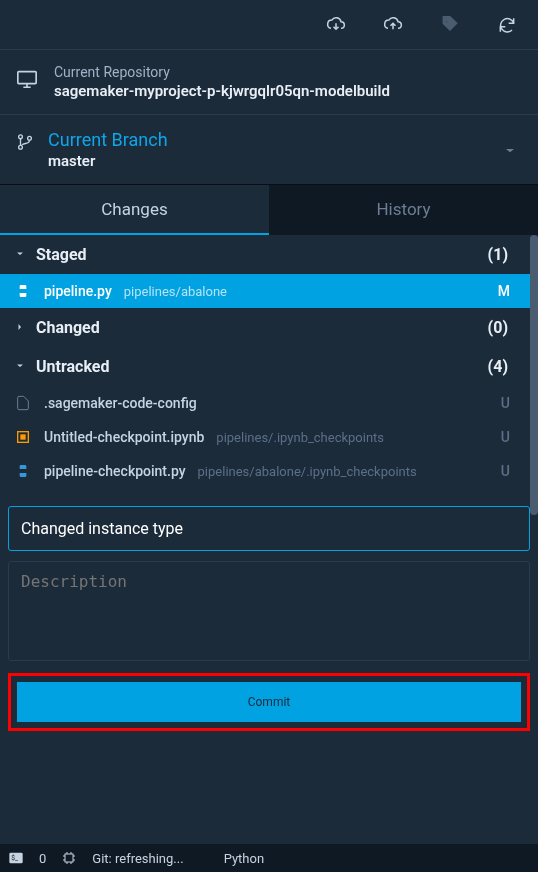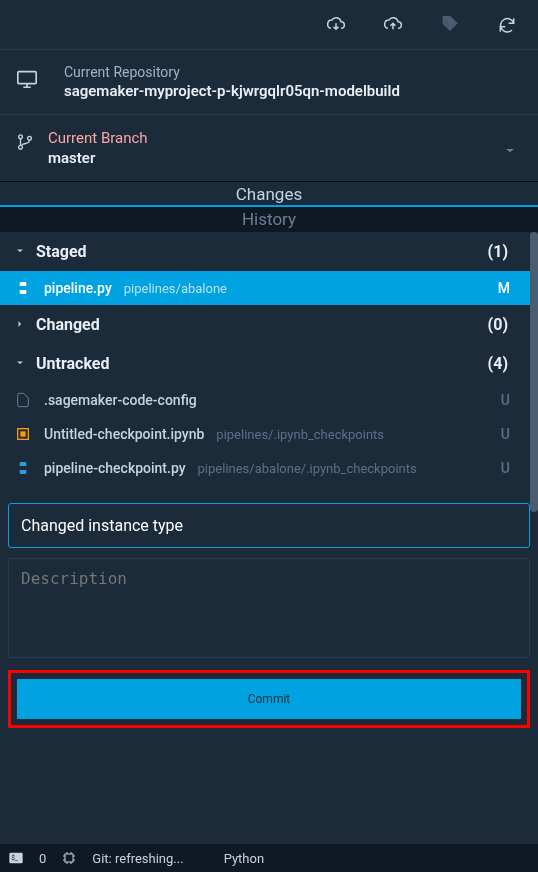--- a/index.html
+++ b/index.html
@@ -39,21 +39,21 @@
       stroke-width: 1.8;
     }
     .tag-icon svg {
       fill: #4a5c70;
       stroke: #4a5c70;
     }
     .repo-section {
       padding: 14px 16px;
       display: flex;
       align-items: flex-start;
-      gap: 26px;
+      gap: 16px;
       border-bottom: 1px solid #2a3b4d;
     }
     .monitor-icon {
       width: 22px;
       height: 22px;
       margin-top: 4px;
     }
     .monitor-icon svg {
       fill: none;
       stroke: #c5d3e3;
@@ -82,39 +82,38 @@
       width: 20px;
       height: 20px;
       margin-top: 4px;
     }
     .branch-icon svg {
       fill: none;
       stroke: #c5d3e3;
       stroke-width: 1.8;
     }
     .branch-text .label {
-      font-size: 15px;
-      color: #fca5a5;
+      font-size: 18px;
+      color: #0ea5e9;
       margin-bottom: 2px;
     }
     .branch-text .value {
       font-size: 15px;
       font-weight: 600;
       color: #e8eef5;
     }
     .dropdown-caret {
       position: absolute;
       right: 20px;
       top: 28px;
     }
     .tabs {
       display: flex;
       height: 50px;
       background: #0f1923;
-      flex-direction: column;
     }
     .tab {
       flex: 1;
       display: flex;
       align-items: center;
       justify-content: center;
       font-size: 17px;
       color: #6b7e94;
       cursor: pointer;
       border-bottom: 2px solid transparent;

